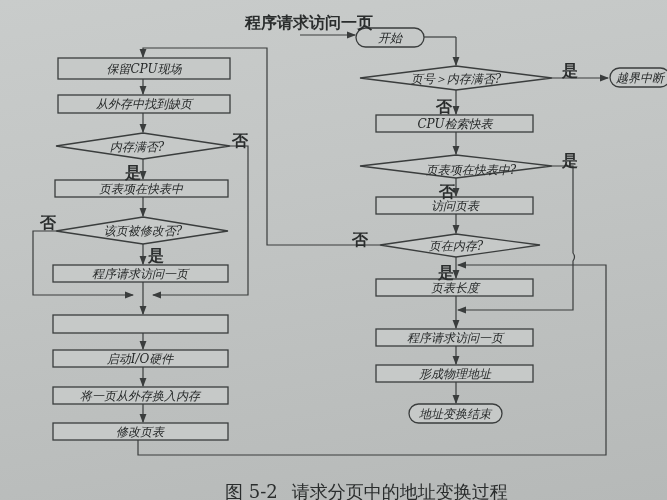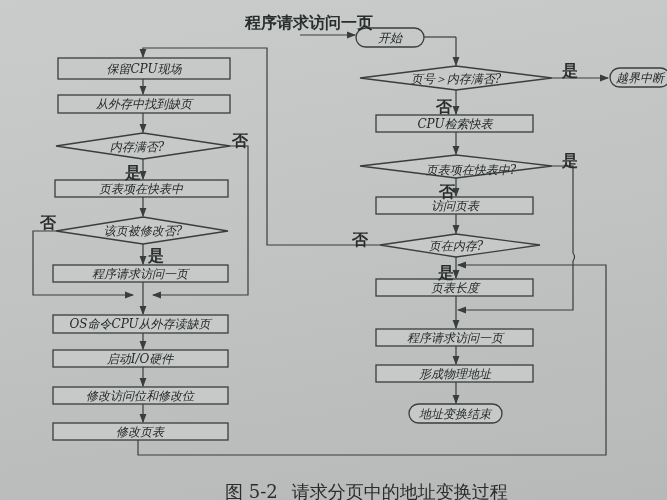--- a/index.html
+++ b/index.html
@@ -101,23 +101,22 @@
   <div class="node-text" style="left:455px;top:338px;">程序请求访问一页</div>
   <div class="node-text" style="left:455px;top:374px;">形成物理地址</div>
   <div class="node-text" style="left:455px;top:414px;">地址变换结束</div>
 
   <div class="node-text" style="left:144px;top:69px;">保留CPU现场</div>
   <div class="node-text" style="left:144px;top:104px;">从外存中找到缺页</div>
   <div class="node-text" style="left:137px;top:147px;">内存满否?</div>
   <div class="node-text" style="left:141px;top:189px;">页表项在快表中</div>
   <div class="node-text" style="left:143px;top:231px;">该页被修改否?</div>
   <div class="node-text" style="left:140px;top:274px;">程序请求访问一页</div>
-  <div class="node-text" style="left:140px;top:324px;">OS命令CPU从外存读缺页</div>
   <div class="node-text" style="left:140px;top:359px;">启动I/O硬件</div>
-  <div class="node-text" style="left:140px;top:396px;">修改访问位和修改位</div>
+  <div class="node-text" style="left:140px;top:396px;">将一页从外存换入内存</div>
   <div class="node-text" style="left:140px;top:432px;">修改页表</div>
 
   <div class="lbl" style="left:562px;top:63px;">是</div>
   <div class="lbl" style="left:436px;top:99px;">否</div>
   <div class="lbl" style="left:562px;top:153px;">是</div>
   <div class="lbl" style="left:439px;top:184px;">否</div>
   <div class="lbl" style="left:352px;top:232px;">否</div>
   <div class="lbl" style="left:438px;top:265px;">是</div>
   <div class="lbl" style="left:232px;top:133px;">否</div>
   <div class="lbl" style="left:125px;top:165px;">是</div>

